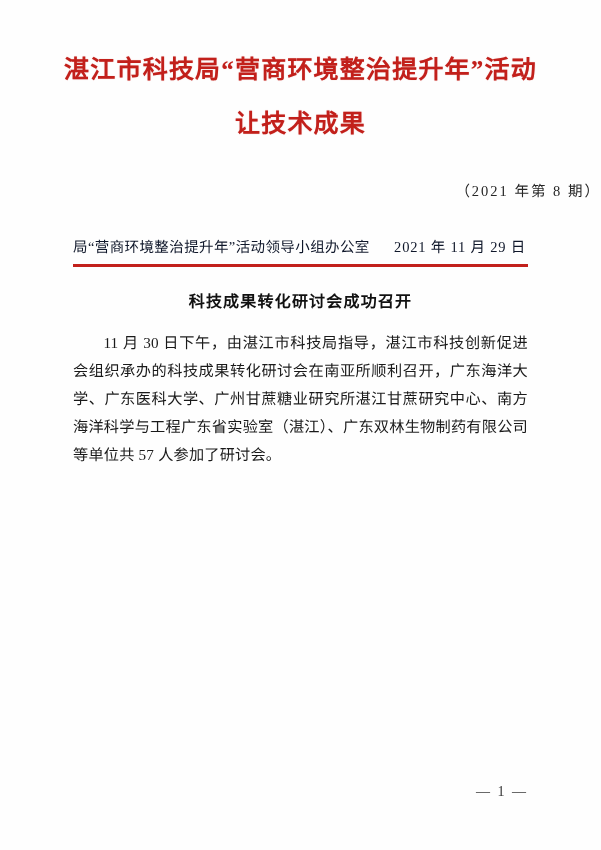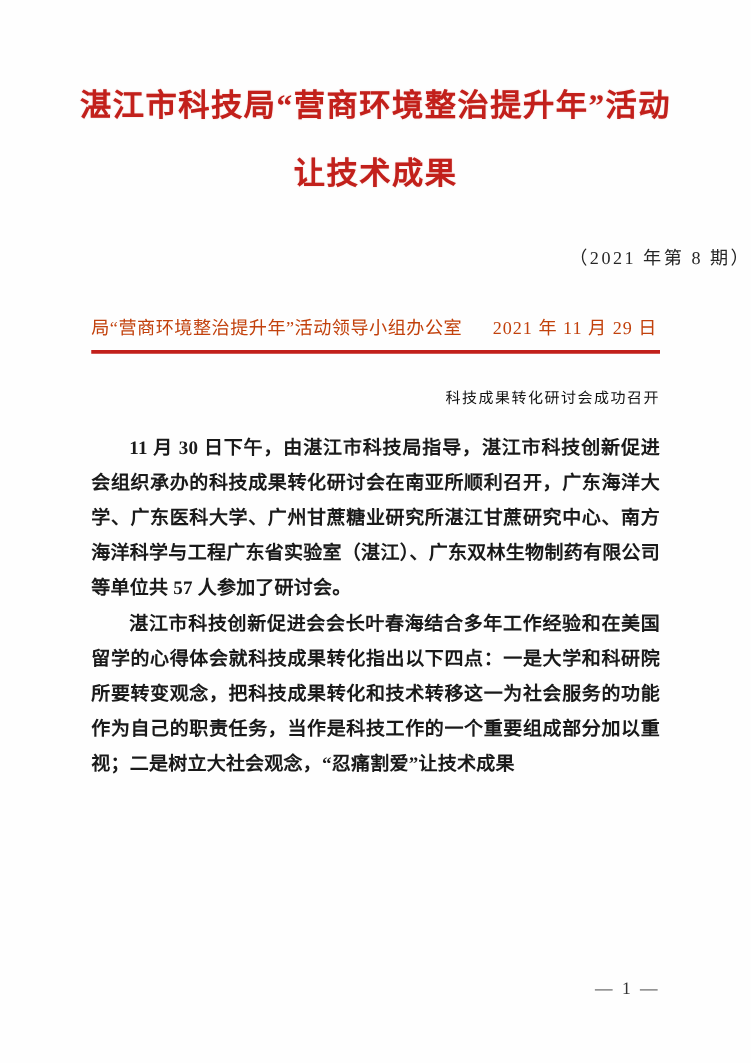--- a/index.html
+++ b/index.html
@@ -17,21 +17,21 @@
   .page {
     position: relative;
     width: 601px;
     height: 850px;
     background: #fefefe;
     box-sizing: border-box;
   }
 
   
   .masthead {
-    padding-top: 60px;
+    padding-top: 44px;
   }
   .masthead-line {
     text-align: center;
     color: #c2201b;
     font-family: "Liberation Serif", "DejaVu Serif", serif;
     font-weight: bold;
     font-size: 25px;
     letter-spacing: 1.2px;
     line-height: 52px;
     white-space: nowrap;
@@ -50,21 +50,21 @@
     line-height: 22px;
   }
 
   
   .header-row {
     margin-top: 34px;
     padding: 0 73px 0 73px;
     display: flex;
     align-items: flex-end;
     justify-content: space-between;
-    color: #c2410c;
+    color: #0f172a;
     font-size: 14.5px;
     line-height: 22px;
     white-space: nowrap;
   }
   .header-org {
     letter-spacing: 0.4px;
   }
   .header-date {
     letter-spacing: 0.8px;
     padding-right: 2px;
@@ -75,41 +75,40 @@
     height: 2.5px;
     background: #c2201b;
   }
 
   
   .article {
     padding: 0 73px;
     margin-top: 22px;
   }
   .article-title {
-    text-align: right;
+    text-align: center;
     font-family: "Liberation Serif", "DejaVu Serif", serif;
-    font-weight: normal;
-    font-size: 12px;
+    font-weight: bold;
+    font-size: 16px;
     letter-spacing: 1.2px;
     color: #111111;
     line-height: 26px;
   }
   .body-text {
     margin-top: 14px;
   }
   .para {
     margin: 0;
     text-indent: 2em;
     font-size: 15.2px;
     line-height: 28.2px;
     color: #1a1a1a;
     text-align: justify;
     text-justify: inter-ideograph;
     letter-spacing: 0.2px;
-    font-weight: bold;
   }
 
   
   .footer {
     position: absolute;
     left: 0;
     right: 73px;
     bottom: 50px;
     text-align: right;
     font-size: 14px;
@@ -133,19 +132,18 @@
     <span class="header-org">局“营商环境整治提升年”活动领导小组办公室</span>
     <span class="header-date">2021 年 11 月 29 日</span>
   </div>
   <div class="red-rule"></div>
 
   <div class="article">
     <div class="article-title">科技成果转化研讨会成功召开</div>
 
     <div class="body-text">
       <p class="para">11 月 30 日下午，由湛江市科技局指导，湛江市科技创新促进会组织承办的科技成果转化研讨会在南亚所顺利召开，广东海洋大学、广东医科大学、广州甘蔗糖业研究所湛江甘蔗研究中心、南方海洋科学与工程广东省实验室（湛江）、广东双林生物制药有限公司等单位共 57 人参加了研讨会。</p>
-      <p class="para">湛江市科技创新促进会会长叶春海结合多年工作经验和在美国留学的心得体会就科技成果转化指出以下四点：一是大学和科研院所要转变观念，把科技成果转化和技术转移这一为社会服务的功能作为自己的职责任务，当作是科技工作的一个重要组成部分加以重视；二是树立大社会观念，“忍痛割爱”让技术成果</p>
     </div>
   </div>
 
   <div class="footer">— 1 —</div>
 
 </div>
 
 </body></html>

